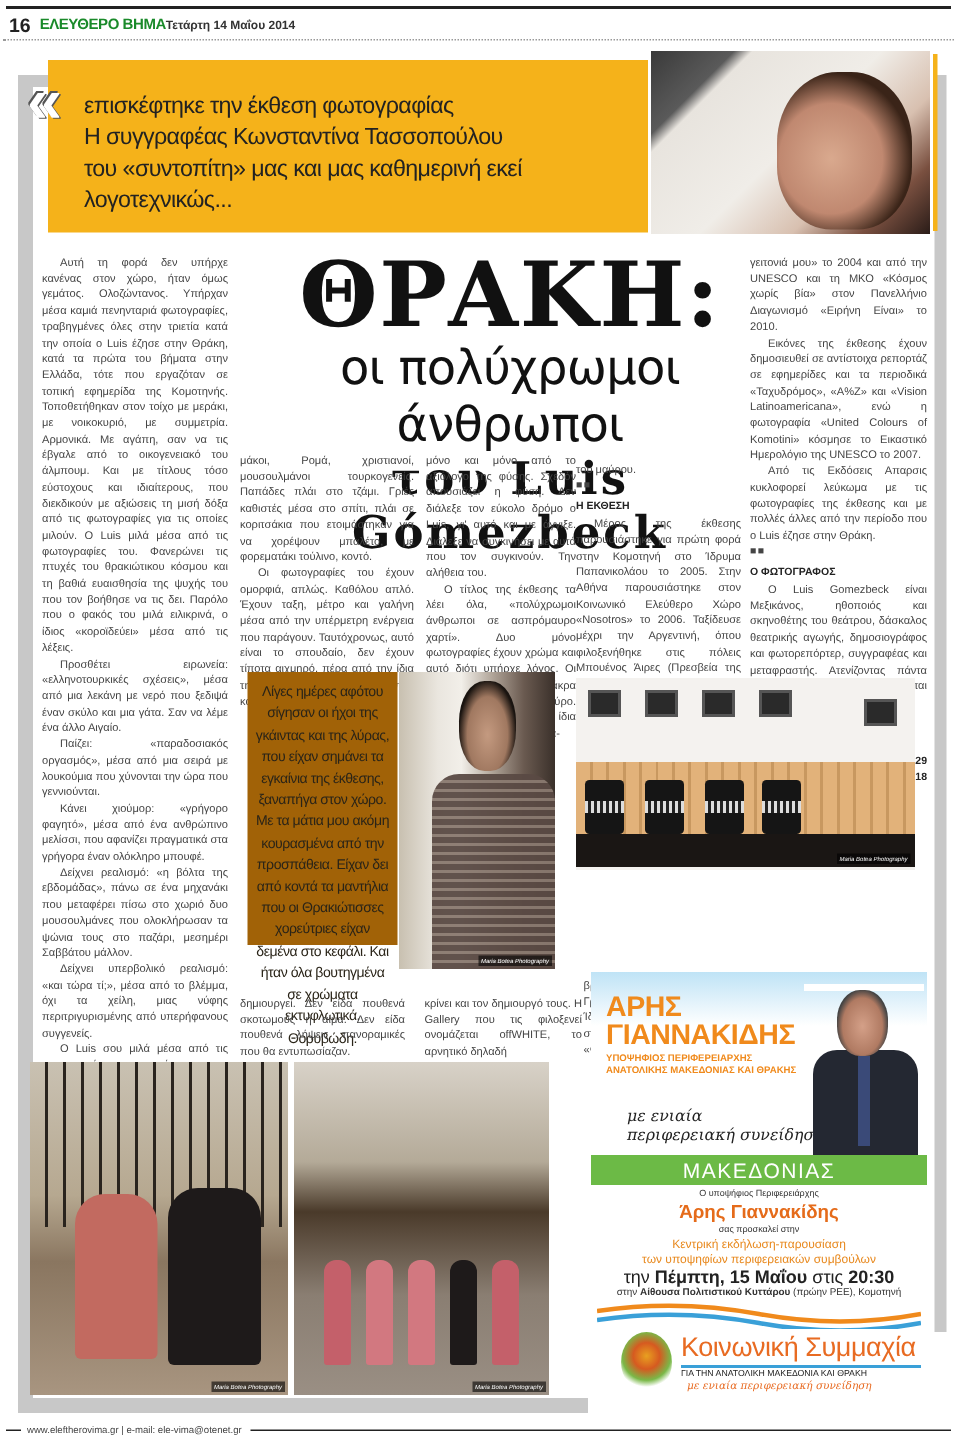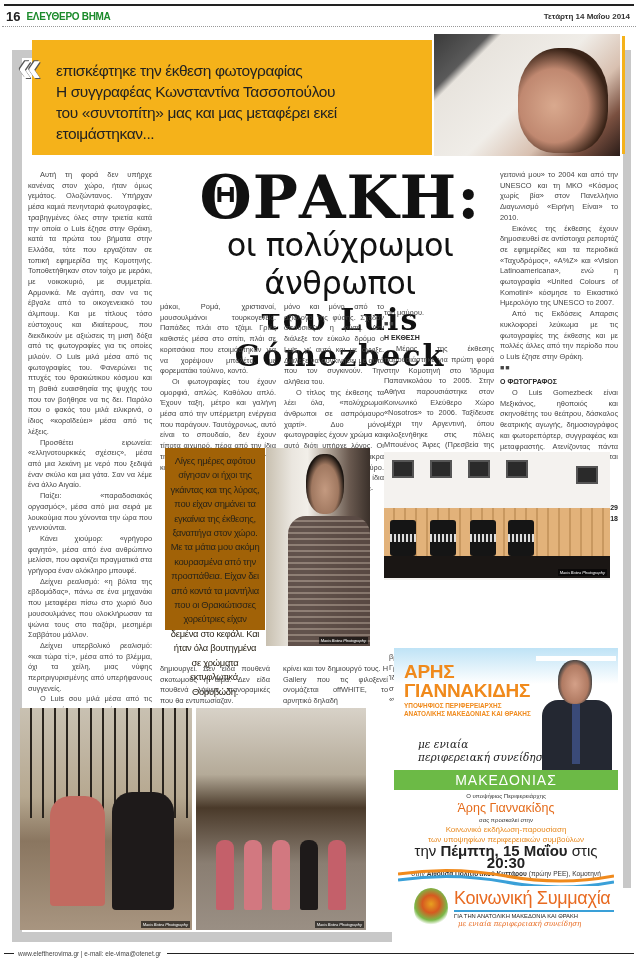--- a/index.html
+++ b/index.html
@@ -1,18 +1,18 @@
 <!DOCTYPE html>
 <html><head>
 <meta charset="utf-8">
 <style>
 *{box-sizing:border-box;margin:0;padding:0}
 body{width:638px;height:960px;background:#fff;font-family:"Liberation Sans",sans-serif;color:#333;position:relative;overflow:hidden}
 .topline{position:absolute;left:4px;right:4px;top:4px;height:2px;background:#222}
-.hdr{position:absolute;left:6px;right:8px;top:8px;height:16px;display:flex;align-items:center;justify-content:space-between}
+.hdr{position:absolute;left:6px;right:8px;top:8px;height:16px;display:flex;align-items:center;justify-content:flex-start}
 .hdr .pg{font-weight:bold;font-size:13px;color:#222}
 .hdr .brand{font-weight:bold;font-size:10px;color:#1a8a2a;margin-left:6px;letter-spacing:-0.3px}
 .hdr .date{font-size:8px;font-weight:bold;color:#333}
 .dotline{position:absolute;left:2px;right:2px;top:26px;border-top:1px dotted #999}
 .grayframe-l{position:absolute;left:12px;top:50px;width:10px;height:888px;background:#c8c8c8}
 .grayframe-r{position:absolute;left:623px;top:50px;width:8px;height:838px;background:#c8c8c8}
 .grayframe-b{position:absolute;left:12px;top:932px;width:380px;height:10px;background:#c8c8c8}
 .grayframe-top{position:absolute;left:12px;top:50px;width:25px;height:8px;background:#c8c8c8}
 .quotebox{position:absolute;left:32px;top:40px;width:400px;height:115px;background:#f5b21a}
 .quotemark{position:absolute;left:18px;top:46px;font-size:42px;color:#fff;font-weight:bold;line-height:1;text-shadow:1px 1px 0 #555,-1px -1px 0 #555}
@@ -58,23 +58,23 @@
 .ad .name{position:absolute;left:10px;top:14px;font-weight:bold;font-size:19px;line-height:19px;color:#f08a1c;letter-spacing:-0.3px}
 .ad .role{position:absolute;left:10px;top:54px;font-weight:bold;font-size:6.4px;line-height:7.6px;color:#f08a1c}
 .ad .slogan{position:absolute;left:24px;top:90px;font-family:"DejaVu Serif",serif;font-style:italic;font-size:10.5px;line-height:13px;color:#222}
 .ad .person{position:absolute;left:142px;top:8px;width:80px;height:114px;background:linear-gradient(180deg,#fff 0%,#fff 4%,transparent 4%)}
 .ad .person .phead{position:absolute;left:22px;top:4px;width:34px;height:44px;border-radius:45%;background:radial-gradient(ellipse at 50% 55%,#d4a088 0%,#b07a62 55%,#444 72%)}
 .ad .person .suit{position:absolute;left:6px;top:44px;width:70px;height:70px;background:#242832;border-radius:16px 16px 0 0}
 .ad .person .tie{position:absolute;left:36px;top:48px;width:8px;height:60px;background:#3a4a78}
 .ad .greenbar{position:absolute;left:0;top:122px;width:224px;height:20px;background:#6cba46;color:#fff;font-size:14px;line-height:20px;text-align:center;letter-spacing:1px}
 .ad .inv{position:absolute;left:0;top:144px;width:224px;text-align:center}
 .ad .inv .s{font-size:6px;line-height:9px;color:#333}
-.ad .inv .n{font-size:12.5px;line-height:15px;color:#e56b1a;font-weight:normal}
+.ad .inv .n{font-size:12.5px;line-height:15px;color:#e56b1a;font-weight:bold}
 .ad .inv .o{font-size:8px;line-height:10px;color:#e8891e}
-.ad .inv .d{font-size:15px;line-height:12px;color:#222}
+.ad .inv .d{font-size:12px;line-height:12px;color:#222}
 .ad .inv .d b{font-weight:bold}
 .ad .inv .v{font-size:6.6px;line-height:9px;color:#333}
 .ad .wave{position:absolute;left:4px;top:220px;width:216px;height:18px}
 .ad .logo{position:absolute;left:20px;top:238px;width:200px;height:52px}
 .ad .logo .tree{position:absolute;left:0;top:2px;width:34px;height:40px;border-radius:50%;background:radial-gradient(circle at 50% 40%,#e8a020 0%,#d65a20 30%,#7ab848 55%,transparent 70%)}
 .ad .logo .ln{position:absolute;left:40px;top:2px;font-size:18px;color:#e86b22;letter-spacing:-0.3px}
 .ad .logo .lsub{position:absolute;left:40px;top:24px;font-size:5.8px;color:#222;border-top:2px solid #3aa0d8;padding-top:1px;width:160px}
 .ad .logo .lsl{position:absolute;left:44px;top:34px;font-family:"DejaVu Serif",serif;font-style:italic;font-size:7px;color:#e86b22}
 .footer{position:absolute;left:4px;right:4px;top:948px;height:10px;display:flex;align-items:center}
 .footer .dash{width:10px;height:1px;background:#222;margin-right:4px}
@@ -98,21 +98,21 @@
 <div class="grayframe-top"></div>
 <div class="grayframe-l"></div>
 <div class="grayframe-r"></div>
 <div class="grayframe-b"></div>
 
 <div class="quotebox"></div>
 <div class="quotemark">«</div>
 <div class="quotetext">
   <div>επισκέφτηκε την έκθεση φωτογραφίας</div>
   <div>Η συγγραφέας Κωνσταντίνα Τασσοπούλου</div>
-  <div>του «συντοπίτη» μας και μας μεταφέρει εκεί ετοιμάστηκαν...</div>
+  <div>του «συντοπίτη» μας και μας καθημερινή εκεί λογοτεχνικώς...</div>
 </div>
 <div class="photo-woman">
     <div class="face"></div>
   </div>
 <div class="yellowbar"></div>
 
 <div class="headline">
   <div class="h1">ΘΡΑΚΗ:</div>
   <div class="h2">οι πολύχρωμοι άνθρωποι</div>
   <div class="h3">του Luis Gómezbeck</div>
@@ -222,21 +222,21 @@
   <div class="person">
     <div class="suit"></div>
     <div class="tie"></div>
     <div class="phead"></div>
   </div>
   <div class="greenbar">ΜΑΚΕΔΟΝΙΑΣ</div>
   <div class="inv">
     <div class="s">Ο υποψήφιος Περιφερειάρχης</div>
     <div class="n">Άρης Γιαννακίδης</div>
     <div class="s">σας προσκαλεί στην</div>
-    <div class="o">Κοινωνικό εκδήλωση-παρουσίαση</div>
+    <div class="o">Κεντρική εκδήλωση-παρουσίαση</div>
     <div class="o">των υποψηφίων περιφερειακών συμβούλων</div>
     <div class="d">
       <span>την</span>
       <b>Πέμπτη, 15 Μαΐου</b>
       <span>στις</span>
       <b>20:30</b>
     </div>
     <div class="v">
       <span>στην</span>
       <b>Αίθουσα Πολιτιστικού Κυττάρου</b>

